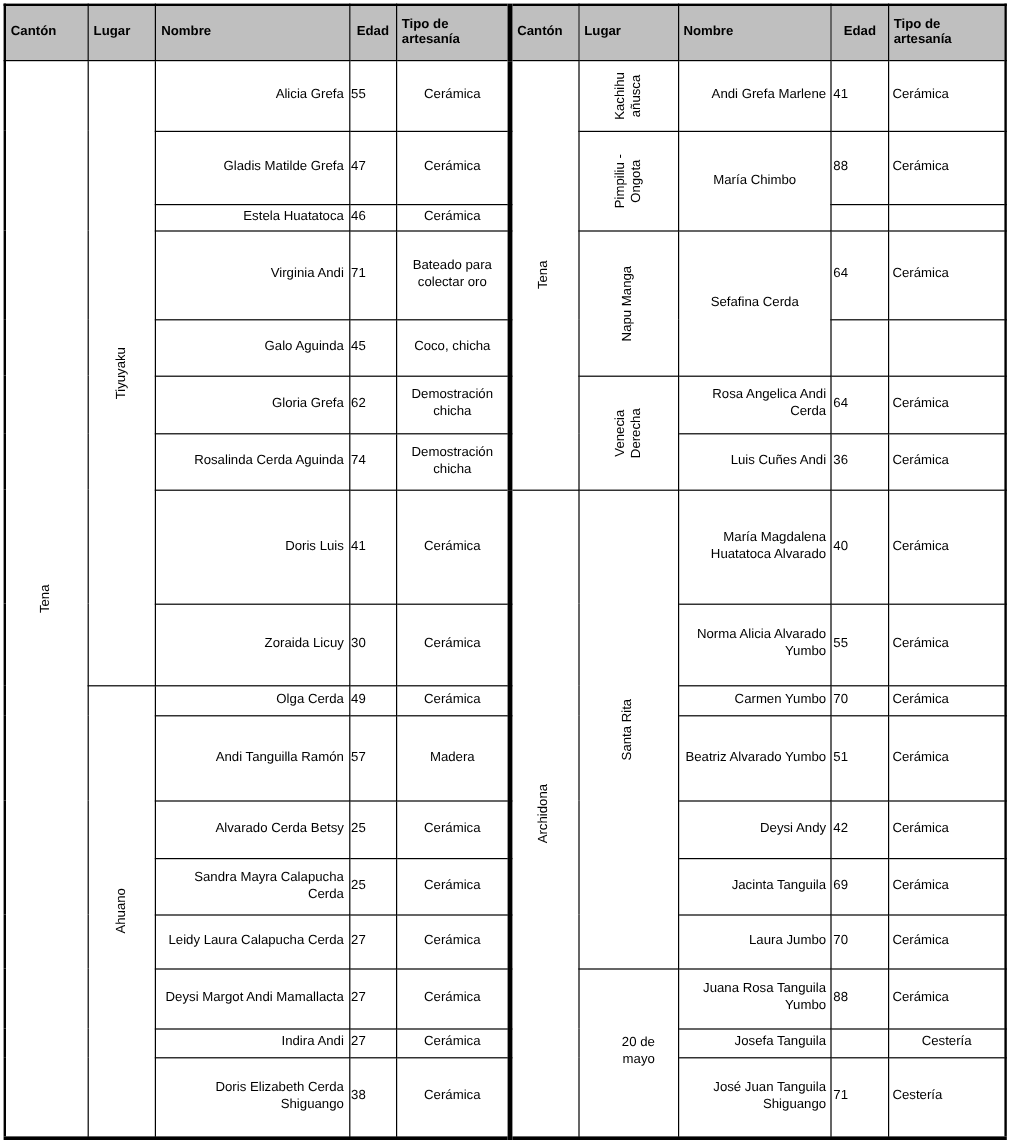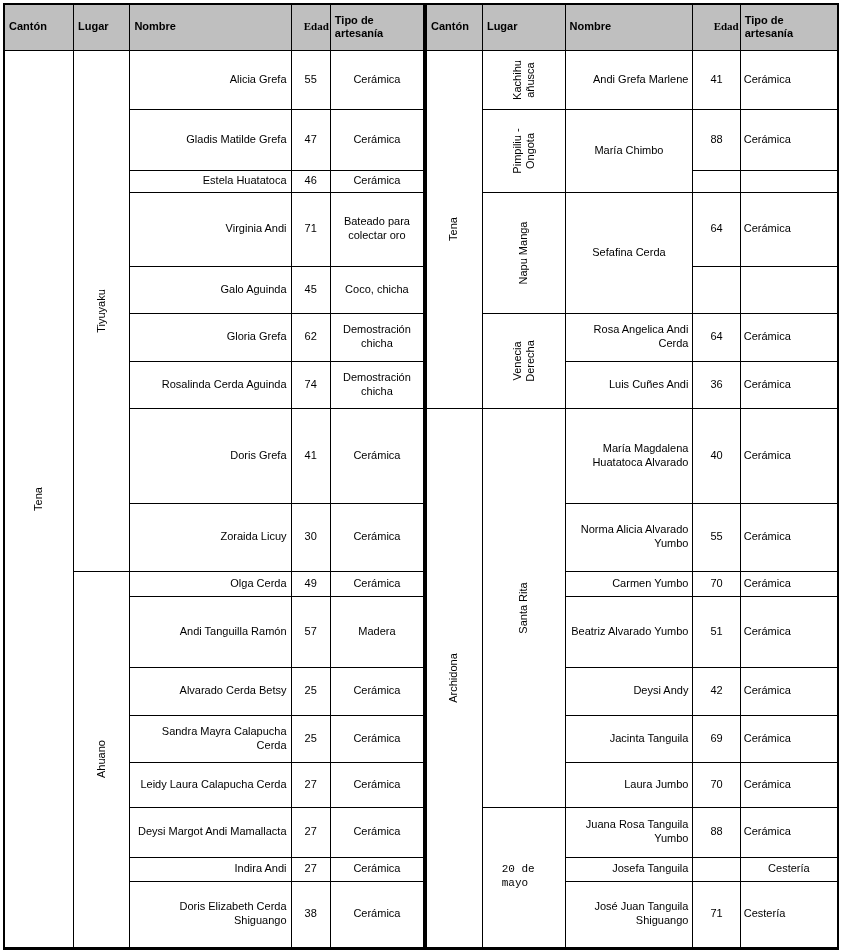--- a/index.html
+++ b/index.html
@@ -6,37 +6,37 @@
   * { box-sizing: border-box; }
   body { margin:0; background:#ffffff; color:var(--ink);
          font-family:"Liberation Sans", sans-serif; }
   .sheet { width:841px; height:952px; padding:3px 2px 2px 3px; background:#fff; overflow:hidden; }
   table.grid { border-collapse:collapse; table-layout:fixed; width:836px;
                border:2px solid var(--line); border-bottom:3px solid var(--line); }
   .grid th, .grid td { border:1px solid var(--line); font-size:11px; line-height:1.25;
                        vertical-align:middle; padding:1px 3px; color:var(--ink); overflow:hidden; }
   .grid thead th { background:var(--header-bg); font-weight:bold; text-align:left;
                    vertical-align:middle; padding:2px 4px; }
-  .grid thead th.ha-c { text-align:right; padding:2px 1px;font-family:Liberation Serif, serif; }
+  .grid thead th.ha-c { text-align:center; padding:2px 1px; }
   td.nombre { text-align:right; padding:2px 4px; }
   td.nombre.ncenter { text-align:center; }
-  td.edad { text-align:center; padding:1px 1px; }
+  td.edad { text-align:left; padding:1px 1px; }
   td.tipo-l { text-align:center; padding:1px 2px; }
   td.tipo-r { text-align:left; padding:1px 3px; }
   td.tipo-r.tcenter { text-align:center; }
   td.vert { position:relative; padding:0; }
   .vlabel { position:absolute; top:50%; left:50%;
             transform:translate(-50%,-50%) rotate(-90deg);
             white-space:nowrap; font-size:11px; }
   .vlabel.wrap { white-space:normal; text-align:center; line-height:1.15; }
   .vlabel.kachi { width:40px; word-break:break-all; }
   .vlabel.pimpi { width:56px; }
   .vlabel.vene  { width:50px; }
   td.hcell { text-align:center; padding:0; }
-  .hlabel { width:44px; margin:0 auto; text-align:left;font-family:Liberation Mono, monospace; }
+  .hlabel { width:44px; margin:0 auto; text-align:right; }
   .divider { border-left:4px solid var(--line) !important; }
 </style>
 </head>
 <body>
 
 <div class="sheet">
 <table class="grid">
   <colgroup>
     <col style="width:69px">
         <col style="width:56px">
@@ -133,21 +133,21 @@
     </tr>
     <tr style="height:47px">
       <td class="nombre">Rosalinda Cerda Aguinda</td>
       <td class="edad">74</td>
       <td class="tipo-l">Demostración chicha</td>
       <td class="nombre">Luis Cuñes Andi</td>
       <td class="edad">36</td>
       <td class="tipo-r">Cerámica</td>
     </tr>
     <tr style="height:95px">
-      <td class="nombre">Doris Grefa</td>
+      <td class="nombre">Doris Luis</td>
       <td class="edad">41</td>
       <td class="tipo-l">Cerámica</td>
       <td class="vert divider" rowspan="10">
             <span class="vlabel">Archidona</span>
           </td>
       <td class="vert" rowspan="7">
             <span class="vlabel">Santa Rita</span>
           </td>
       <td class="nombre">María Magdalena Huatatoca Alvarado</td>
       <td class="edad">40</td>

